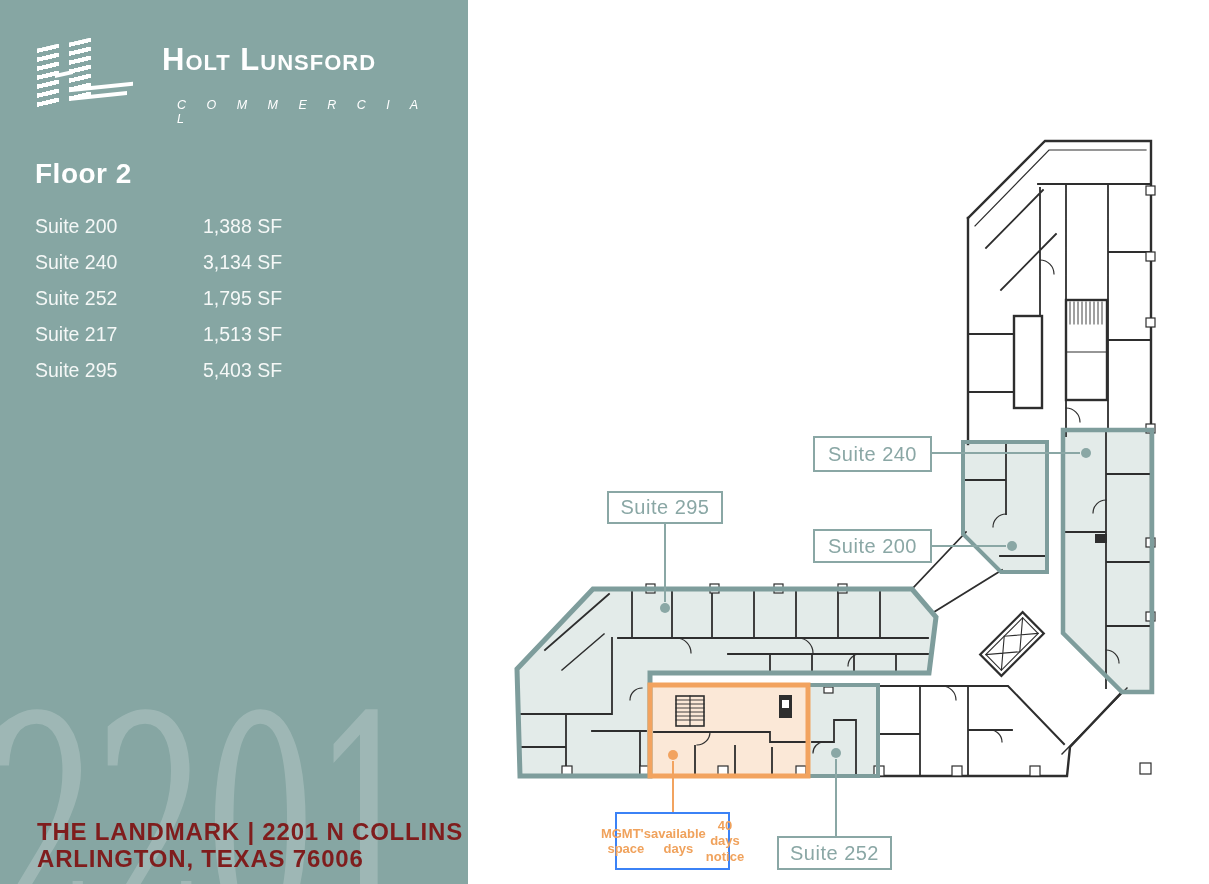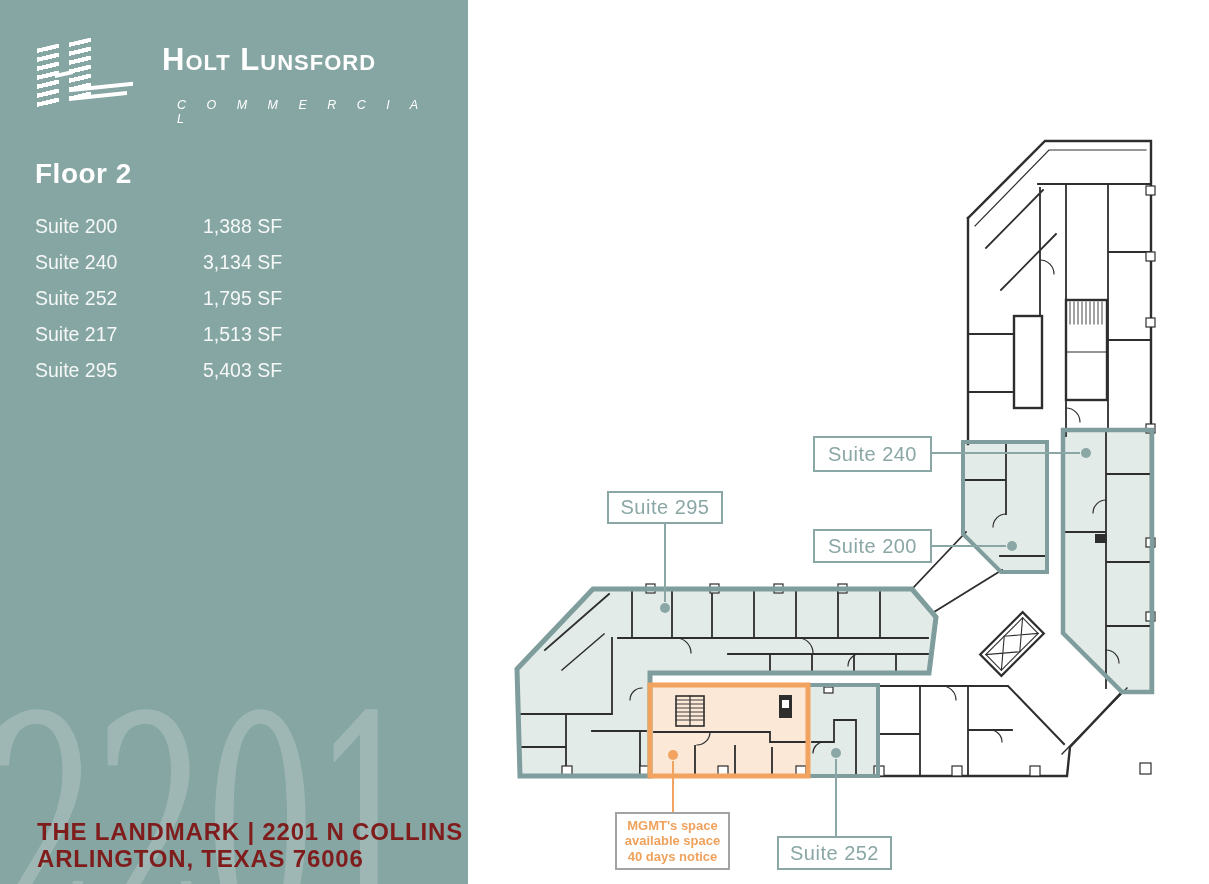--- a/index.html
+++ b/index.html
@@ -37,22 +37,22 @@
   .address { position:absolute; left:37px; top:818px; z-index:2; color:#7f1d1d; font-size:24px; font-weight:700; letter-spacing:0.8px; line-height:27px; }
 
   
   .plan-label { position:absolute; z-index:3; background:#fff; border:2px solid #8AA7A5; color:#8AA7A5;
     font-size:20px; letter-spacing:0.5px; display:flex; align-items:center; justify-content:center; }
   .lbl-240 { left:813px; top:436px; width:119px; height:36px; }
   .lbl-295 { left:607px; top:491px; width:116px; height:33px; }
   .lbl-200 { left:813px; top:529px; width:119px; height:34px; }
   .lbl-252 { left:777px; top:836px; width:115px; height:34px; }
   .mgmt-label { position:absolute; z-index:3; left:615px; top:812px; width:115px; height:58px; background:#fff;
-    border:2px solid #a3a3a3; color:#F0A25C; font-size:13px; font-weight:700; line-height:15.5px;
-    display:flex; flex-direction:column; align-items:center; justify-content:center; text-align:center; }
+    border:2px solid #3b82f6; color:#F0A25C; font-size:13px; font-weight:700; line-height:15.5px;
+    display:flex; flex-direction:row; align-items:center; justify-content:center; text-align:center; }
 
   .plan-svg { position:absolute; left:0; top:0; width:1209px; height:884px; z-index:1; }
 </style>
 </head>
 <body>
 
 <div id="app">
 
   <div class="sidebar">
     <div class="watermark">2201</div>
@@ -214,17 +214,17 @@
       <circle cx="673" cy="755" r="5" fill="#F2A35F"></circle>
     </g>
   </svg>
 
   <div class="plan-label lbl-240">Suite 240</div>
   <div class="plan-label lbl-295">Suite 295</div>
   <div class="plan-label lbl-200">Suite 200</div>
   <div class="plan-label lbl-252">Suite 252</div>
   <div class="mgmt-label">
     <div>MGMT's space</div>
-    <div>available space</div>
+    <div>available days</div>
     <div>40 days notice</div>
   </div>
 
 </div>
 
 </body></html>

